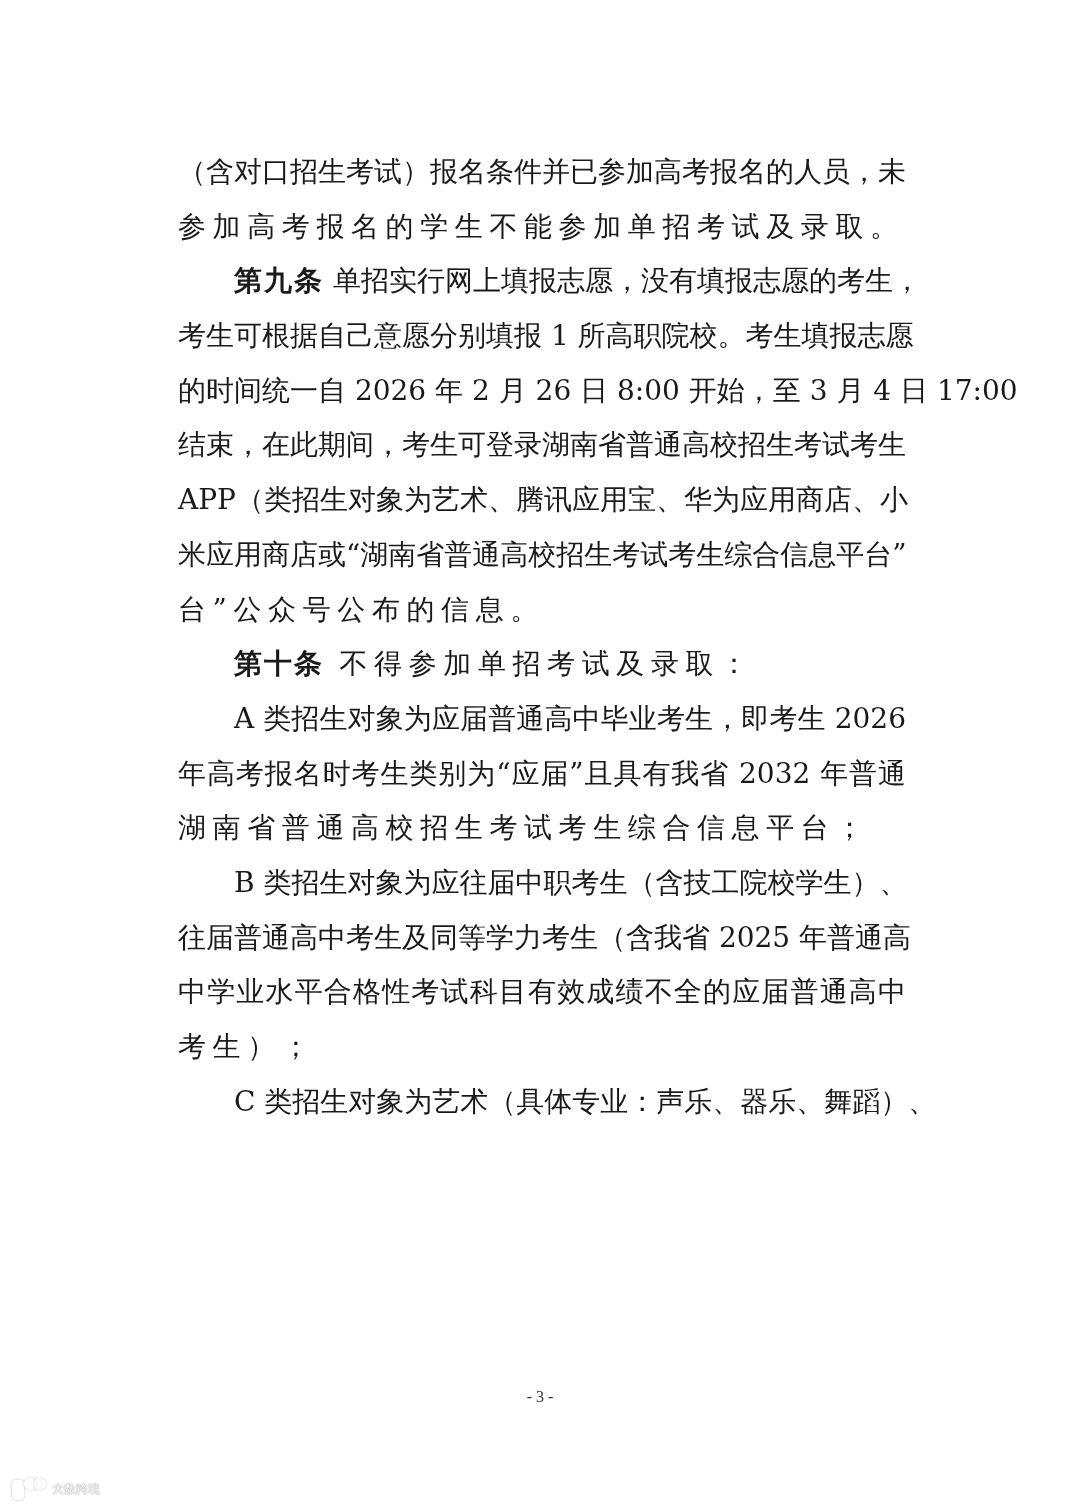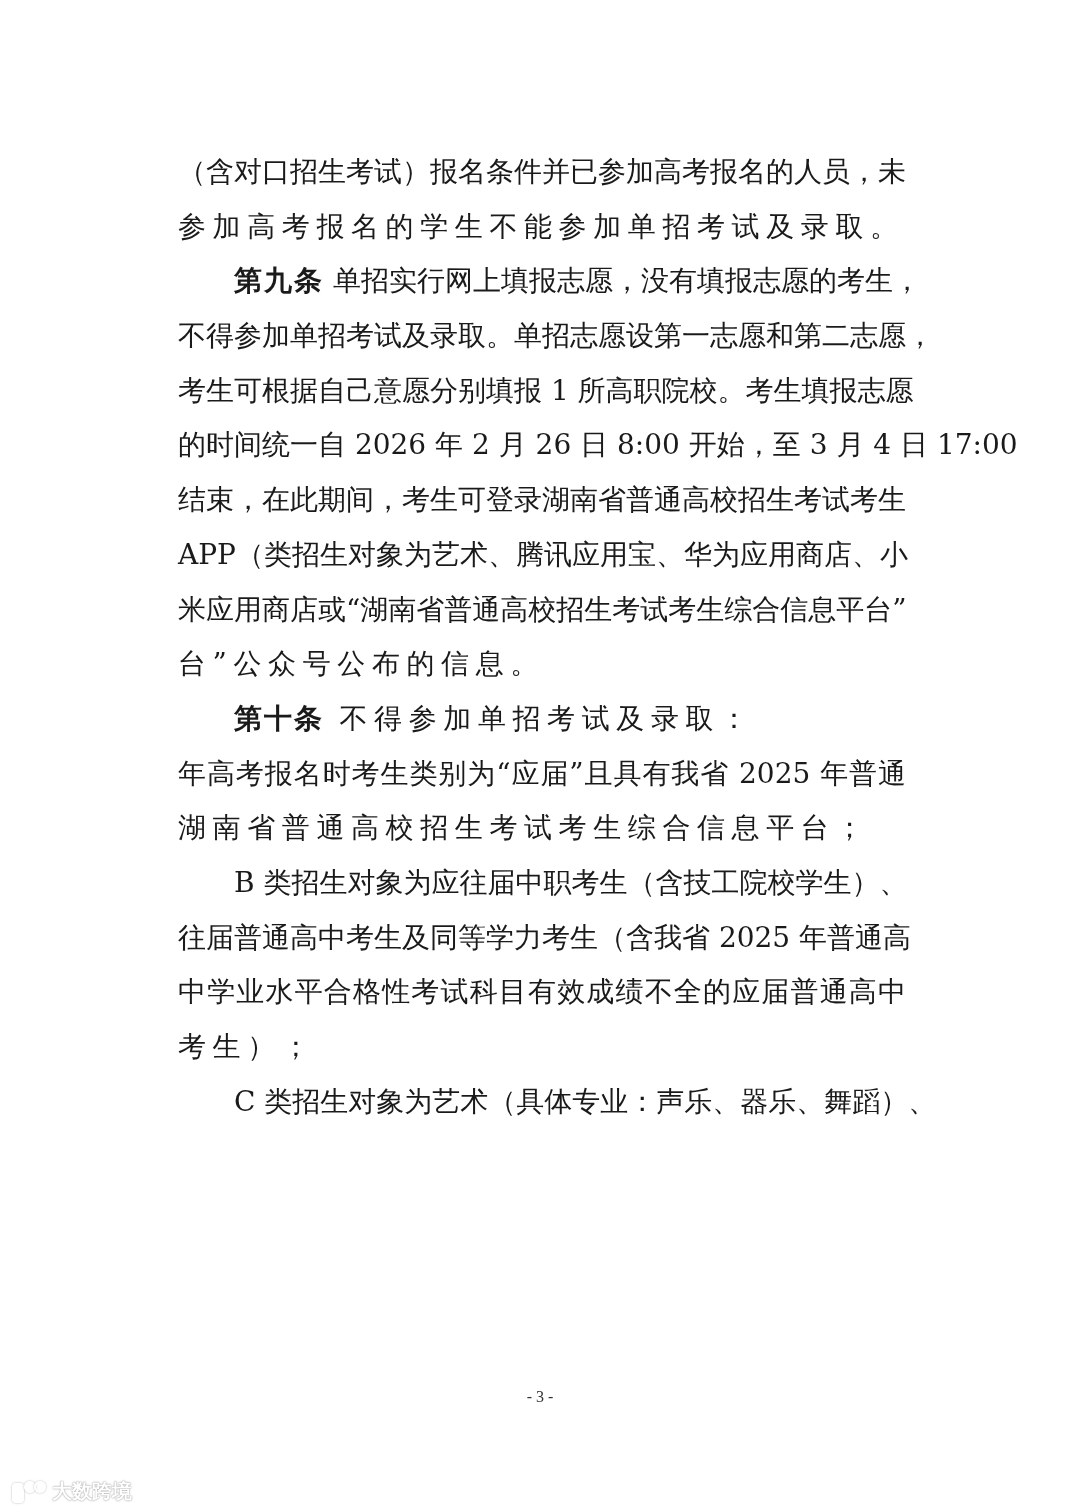--- a/index.html
+++ b/index.html
@@ -45,50 +45,50 @@
     font-size: 16px;
     font-family: "Liberation Serif", serif;
     color: #333;
   }
   .watermark {
     position: absolute;
     left: 12px; top: 1478px;
     display: flex; align-items: center; gap: 6px;
     color: #ffffff;
     font-family: "DejaVu Sans", sans-serif;
-    font-size: 20px;
-    font-weight: bold;
+    font-size: 12px;
+    font-weight: normal;
     text-shadow: 0 0 2px #9a9a9a, 0 0 1px #888;
     opacity: 0.85;
   }
   .wm-logo {
     width: 34px; height: 22px; position: relative;
   }
   .wm-logo span {
     position: absolute; border: 2px solid #ffffff; border-radius: 50%;
     box-shadow: 0 0 2px #999;
   }
 </style>
 </head>
 <body>
 
 <div class="page">
   <div class="body-text" id="body-text">
       <div class="line justify"><span>（含对口招生考试）报名条件并已参加高考报名的人员，未</span></div>
       <div class="line"><span>参加高考报名的学生不能参加单招考试及录取。</span></div>
       <div class="line justify indent"><span class="bold">第九条</span><span> 单招实行网上填报志愿，没有填报志愿的考生，</span></div>
-      <div class="line justify"><span>不得参加单招考试及录取。单招志愿设第一志愿和第二志愿，</span></div>
       <div class="line justify"><span>考生可根据自己意愿分别填报 1 所高职院校。考生填报志愿</span></div>
       <div class="line justify"><span>的时间统一自 2026 年 2 月 26 日 8:00 开始，至 3 月 4 日 17:00</span></div>
       <div class="line justify"><span>结束，在此期间，考生可登录湖南省普通高校招生考试考生</span></div>
       <div class="line justify"><span>APP（类招生对象为艺术、腾讯应用宝、华为应用商店、小</span></div>
       <div class="line justify"><span>米应用商店或“湖南省普通高校招生考试考生综合信息平台”</span></div>
       <div class="line"><span>台”公众号公布的信息。</span></div>
       <div class="line indent"><span class="bold">第十条</span><span> 不得参加单招考试及录取：</span></div>
-      <div class="line justify"><span>年高考报名时考生类别为“应届”且具有我省 2025 年普通</span></div>
+      <div class="line justify indent"><span>A 类招生对象为应届普通高中毕业考生，即考生 2026</span></div>
+      <div class="line justify"><span>年高考报名时考生类别为“应届”且具有我省 2032 年普通</span></div>
       <div class="line"><span>湖南省普通高校招生考试考生综合信息平台；</span></div>
       <div class="line justify indent"><span>B 类招生对象为应往届中职考生（含技工院校学生）、</span></div>
       <div class="line justify"><span>往届普通高中考生及同等学力考生（含我省 2025 年普通高</span></div>
       <div class="line justify"><span>中学业水平合格性考试科目有效成绩不全的应届普通高中</span></div>
       <div class="line"><span>考生）；</span></div>
       <div class="line justify indent"><span>C 类招生对象为艺术（具体专业：声乐、器乐、舞蹈）、</span></div>
     </div>
   <div class="page-number">- 3 -</div>
   <div class="watermark">
     <div class="wm-logo">

